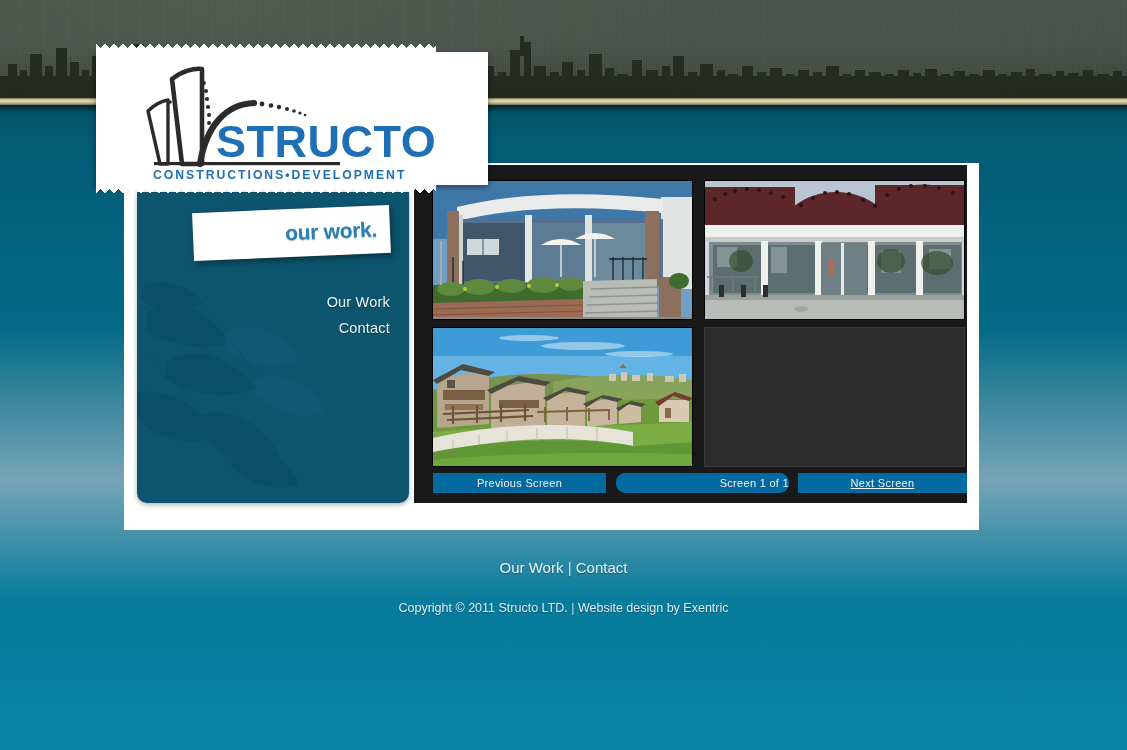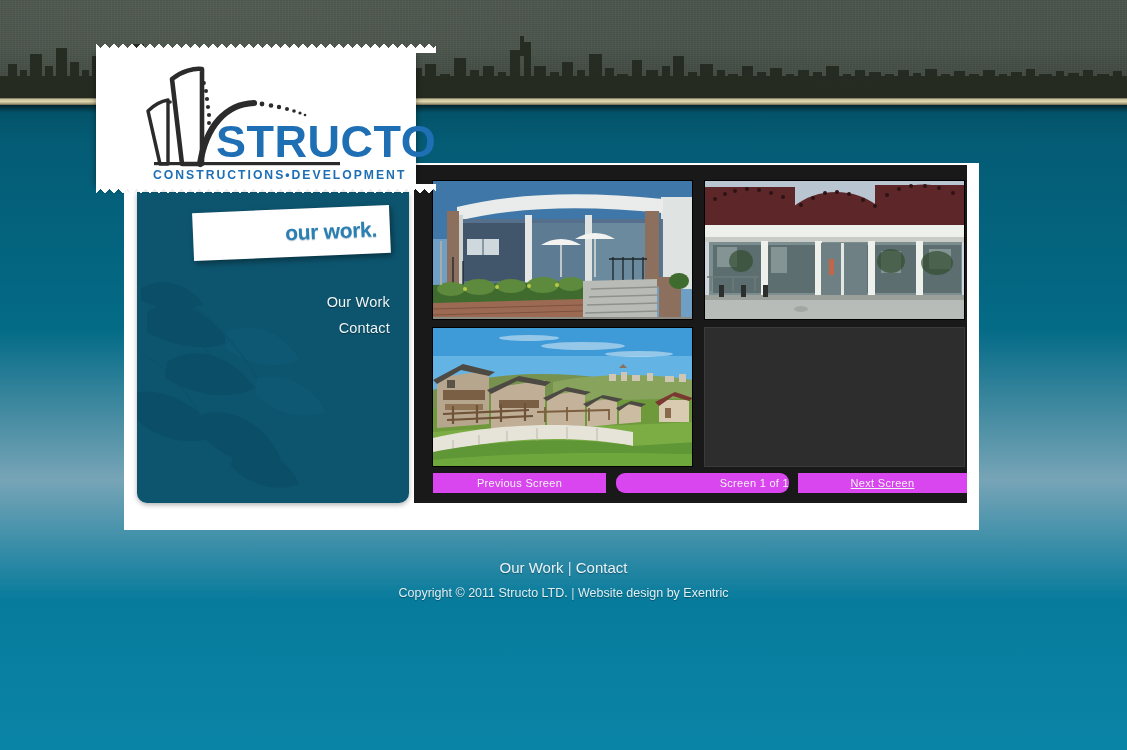--- a/index.html
+++ b/index.html
@@ -58,21 +58,21 @@
     position: absolute;
     left: 0; top: 105px;
     width: 1127px; height: 8px;
     background: linear-gradient(to bottom, rgba(0,0,0,.55), rgba(0,0,0,0));
   }
 
   
   #logo-card {
     position: absolute;
     left: 96px; top: 52px;
-    width: 320px; height: 133px;
+    width: 392px; height: 133px;
     background: #fff;
     z-index: 40;
     box-shadow: 0 2px 6px rgba(0,0,0,.45);
     padding-left: 19px;
   }
   #logo-card::before,
   #logo-card::after {
     content: "";
     position: absolute;
     left: 0; width: 340px; height: 9px;
@@ -188,21 +188,21 @@
   .thumb svg { display: block; width: 261px; height: 140px; }
 
   #gallery-controls {
     position: absolute;
     left: 10px; bottom: 10px;
     width: 533px; height: 20px;
   }
   .gal-btn {
     position: absolute;
     top: 0; height: 20px;
-    background: #d946ef;
+    background: #0369a1;
     color: #f2f2f2;
     font-size: 11px;
     line-height: 20px;
     text-align: center;
     letter-spacing: .3px;
     border: none;
     cursor: pointer;
     font-family: "Liberation Sans", sans-serif;
   }
   #btn-prev  { left: 9px;   width: 173px; }
@@ -218,21 +218,21 @@
     z-index: 5;
   }
   #footer-links {
     color: #e9f4f8;
     font-size: 15px;
     line-height: 19px;
     text-shadow: 0 1px 1px rgba(0,0,0,.35);
   }
   #footer-links a { color: #e9f4f8; text-decoration: none; cursor: pointer; }
   #footer-copy {
-    margin-top: 7px;
+    margin-top: 22px;
     color: #dff0f5;
     font-size: 12.5px;
     line-height: 18px;
     text-shadow: 0 1px 1px rgba(0,0,0,.35);
   }
   #footer-copy a { color: #dff0f5; text-decoration: none; cursor: pointer; }
   .sep { opacity: .85; }
 </style>
 </head>
 <body>

